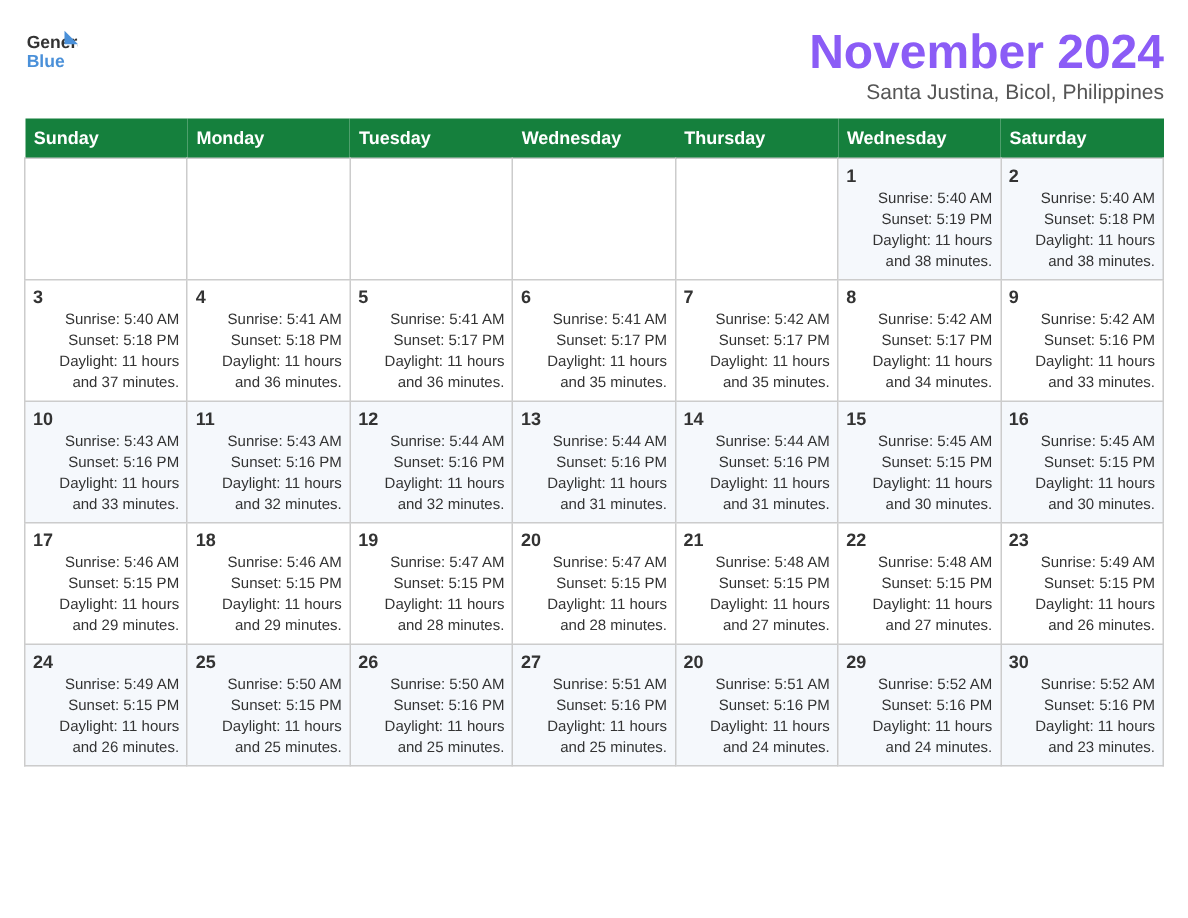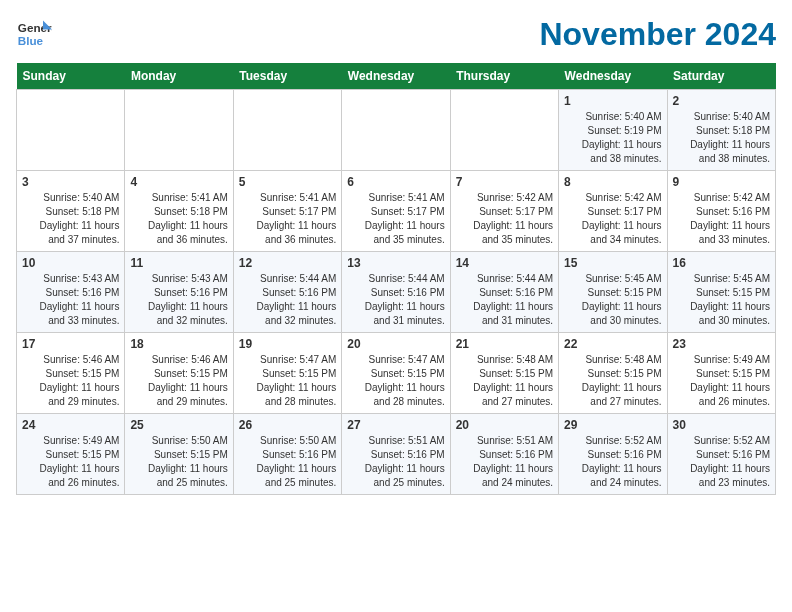--- a/index.html
+++ b/index.html
@@ -24,21 +24,21 @@
     .logo-icon {
       width: 36px;
       height: 36px;
     }
     .title-block {
       text-align: right;
     }
     .month-title {
       font-size: 32px;
       font-weight: bold;
-      color: #0369a1;
+      color: #8b5cf6;
     }
     .location {
       font-size: 14px;
       color: #555;
     }
     table {
       width: 100%;
       border-collapse: collapse;
       font-size: 11px;
     }
@@ -86,20 +86,21 @@
 <div class="header">
   <div class="logo">
     <svg class="logo-icon" viewBox="0 0 40 40">
       <text x="2" y="18" font-size="13" font-weight="bold" fill="#333">General</text>
       <text x="2" y="32" font-size="13" font-weight="bold" fill="#4a90d9">Blue</text>
       <polygon points="30,5 40,15 30,15" fill="#4a90d9"></polygon>
     </svg>
   </div>
   <div class="title-block">
     <div class="month-title">November 2024</div>
+    <div class="location">Santa Justina, Bicol, Philippines</div>
   </div>
 </div>
 
 <table>
   <thead>
     <tr>
     <th>Sunday</th>
         <th>Monday</th>
         <th>Tuesday</th>
         <th>Wednesday</th>

